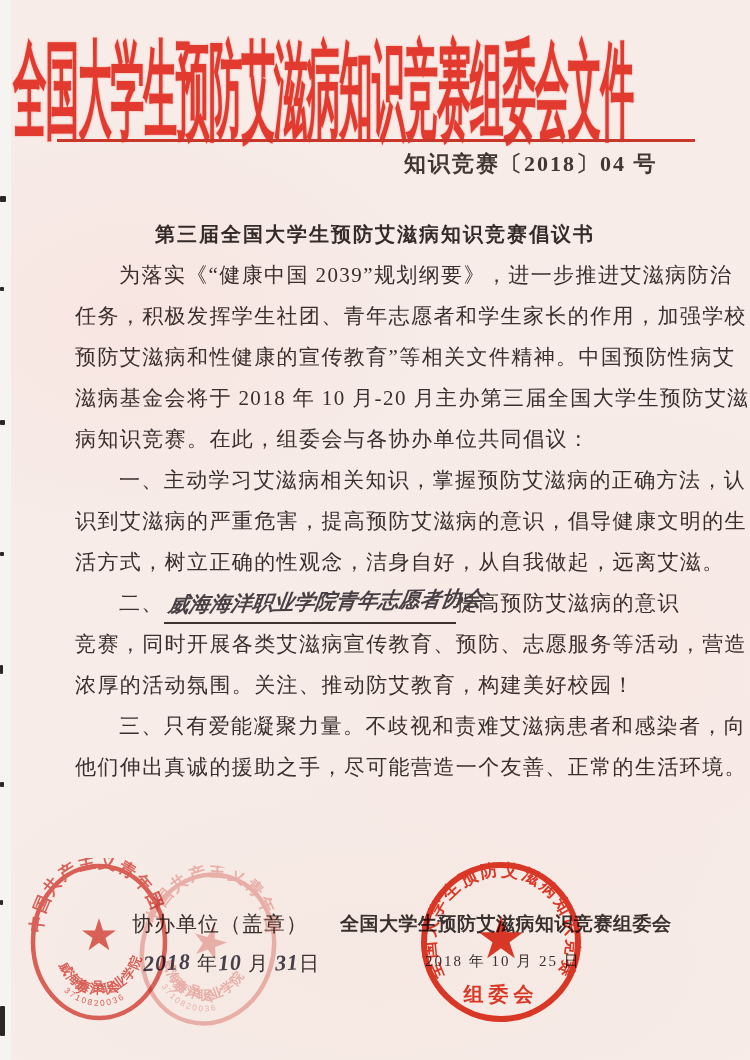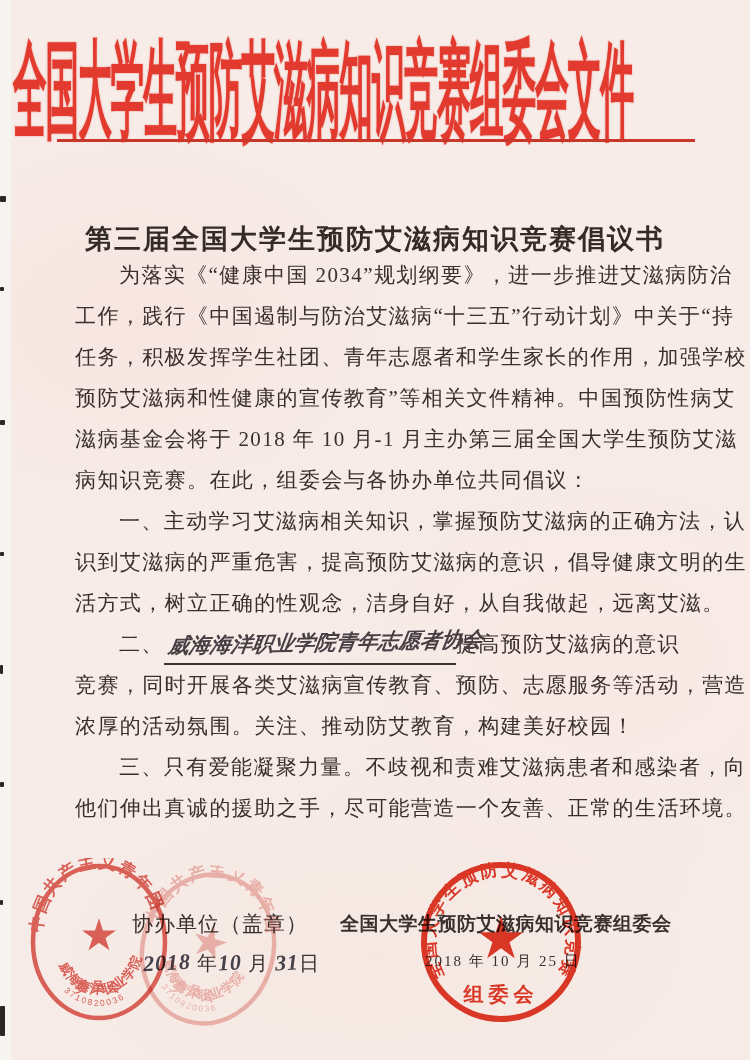--- a/index.html
+++ b/index.html
@@ -31,21 +31,21 @@
   }
   .rule{position:absolute;top:139px;left:57px;width:638px;height:3px;background:#c8372a;}
   .doc-number{
     position:absolute;top:149px;left:404px;
     font-size:22px;color:#433733;letter-spacing:2px;font-weight:bold;
     font-family:"Liberation Serif","DejaVu Serif",serif;
   }
 
   .doc-title{
     position:absolute;top:221px;left:0;width:750px;text-align:center;
-    font-size:27px;font-weight:bold;color:#342a28;letter-spacing:2px;
+    font-size:20px;font-weight:bold;color:#342a28;letter-spacing:2px;
   }
 
   
   .body-block{position:absolute;top:255px;left:75px;width:604px;color:#3a2f2c;}
   .line{height:41px;line-height:41px;font-size:21px;letter-spacing:1.4px;white-space:nowrap;}
   .ind{padding-left:44px;}
   .uline{
     display:inline-block;width:292px;height:34px;
     border-bottom:2px solid #3e332d;vertical-align:bottom;
     line-height:34px;
@@ -84,29 +84,29 @@
   <div class="mark" style="left:0;top:782px;width:4px;height:5px;"></div>
   <div class="mark" style="left:0;top:900px;width:3px;height:5px;"></div>
   <div class="mark" style="left:0;top:1006px;width:5px;height:30px;"></div>
 
   <div class="letterhead">
     <span>全国大学生预防艾滋病知识竞赛组委会文件</span>
   </div>
 
   <div class="rule"></div>
 
+  <div class="doc-number">知识竞赛〔2018〕04 号</div>
 
   <div class="doc-title">第三届全国大学生预防艾滋病知识竞赛倡议书</div>
 
   <div class="body-block">
-    <div class="line ind">为落实《“健康中国 2034”规划纲要》，进一步推进艾滋病防治</div>
-    <div class="line">工作，践行《中国遏制与防治艾滋病“十三五”行动计划》中关于“持</div>
+    <div class="line ind">为落实《“健康中国 2039”规划纲要》，进一步推进艾滋病防治</div>
     <div class="line">任务，积极发挥学生社团、青年志愿者和学生家长的作用，加强学校</div>
     <div class="line">预防艾滋病和性健康的宣传教育”等相关文件精神。中国预防性病艾</div>
-    <div class="line">滋病基金会将于 2018 年 10 月-1 月主办第三届全国大学生预防艾滋</div>
+    <div class="line">滋病基金会将于 2018 年 10 月-20 月主办第三届全国大学生预防艾滋</div>
     <div class="line">病知识竞赛。在此，组委会与各协办单位共同倡议：</div>
     <div class="line ind">一、主动学习艾滋病相关知识，掌握预防艾滋病的正确方法，认</div>
     <div class="line">识到艾滋病的严重危害，提高预防艾滋病的意识，倡导健康文明的生</div>
     <div class="line">活方式，树立正确的性观念，洁身自好，从自我做起，远离艾滋。</div>
     <div class="line ind"><span>二、</span><span class="uline"><span class="hw">威海海洋职业学院青年志愿者协会</span></span><span>提高预防艾滋病的意识</span></div>
     <div class="line">竞赛，同时开展各类艾滋病宣传教育、预防、志愿服务等活动，营造</div>
     <div class="line">浓厚的活动氛围。关注、推动防艾教育，构建美好校园！</div>
     <div class="line ind">三、只有爱能凝聚力量。不歧视和责难艾滋病患者和感染者，向</div>
     <div class="line">他们伸出真诚的援助之手，尽可能营造一个友善、正常的生活环境。</div>
   </div>

